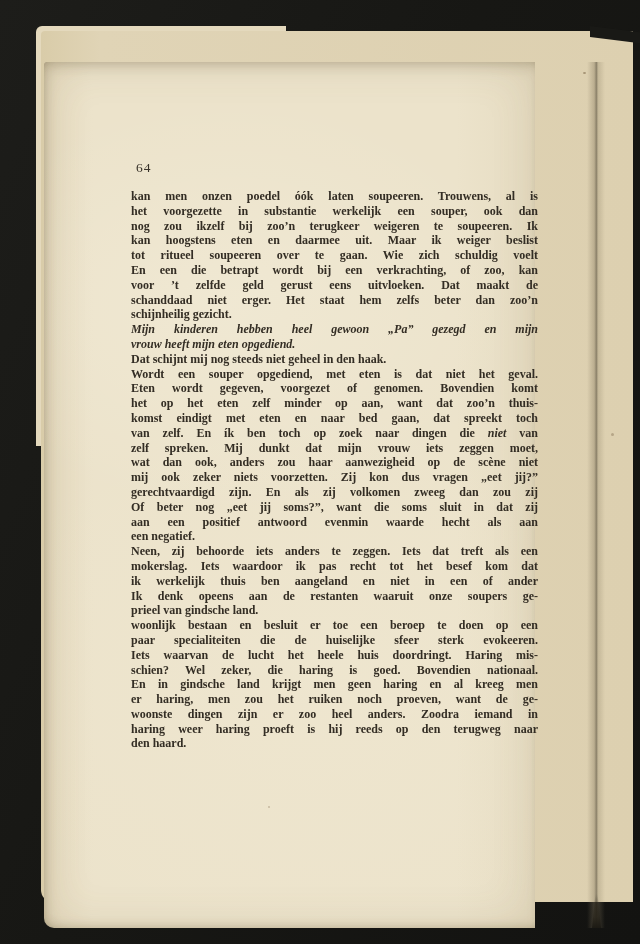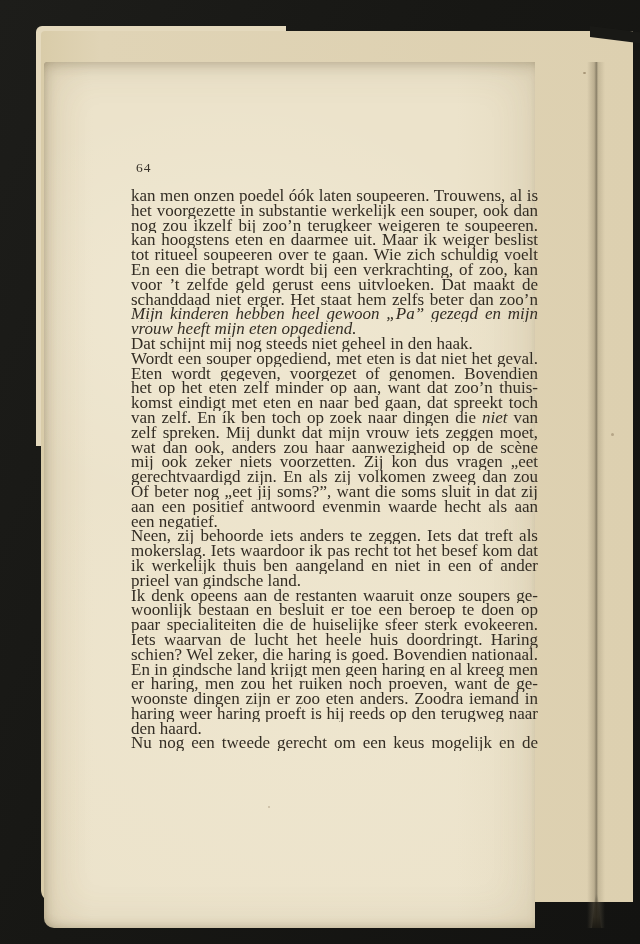--- a/index.html
+++ b/index.html
@@ -97,21 +97,22 @@
     font-size:13.5px;letter-spacing:1px;color:#39332a;
   }
   .running-title{
     position:absolute;right:0;top:0;
     font-style:italic;font-size:13.5px;
     letter-spacing:3.2px;word-spacing:8px;
     color:#39332a;white-space:nowrap;
   }
   .body-text{
     margin-top:10px;
-    font-size:17px;
+    font-size:12px;
+    font-weight:bold;
   }
   .line{
     height:14.8px;line-height:14.8px;
     text-align:justify;text-align-last:justify;
     overflow:hidden;white-space:normal;
   }
   .line.end{text-align-last:left;}
   .it{font-style:italic;}
 </style>
 </head>
@@ -134,50 +135,50 @@
     </div>
     <div class="body-text">
         <div class="line"><span>kan men onzen poedel óók laten soupeeren. Trouwens, al is</span></div>
         <div class="line"><span>het voorgezette in substantie werkelijk een souper, ook dan</span></div>
         <div class="line"><span>nog zou ikzelf bij zoo’n terugkeer weigeren te soupeeren. Ik</span></div>
         <div class="line"><span>kan hoogstens eten en daarmee uit. Maar ik weiger beslist</span></div>
         <div class="line"><span>tot ritueel soupeeren over te gaan. Wie zich schuldig voelt</span></div>
         <div class="line"><span>En een die betrapt wordt bij een verkrachting, of zoo, kan</span></div>
         <div class="line"><span>voor ’t zelfde geld gerust eens uitvloeken. Dat maakt de</span></div>
         <div class="line"><span>schanddaad niet erger. Het staat hem zelfs beter dan zoo’n</span></div>
+        <div class="line end"><span>schijnheilig gezicht.</span></div>
         <div class="line"><span class="it">Mijn kinderen hebben heel gewoon „Pa” gezegd en mijn</span></div>
         <div class="line end"><span class="it">vrouw heeft mijn eten opgediend.</span></div>
         <div class="line end"><span>Dat schijnt mij nog steeds niet geheel in den haak.</span></div>
         <div class="line"><span>Wordt een souper opgediend, met eten is dat niet het geval.</span></div>
         <div class="line"><span>Eten wordt gegeven, voorgezet of genomen. Bovendien komt</span></div>
         <div class="line"><span>het op het eten zelf minder op aan, want dat zoo’n thuis-</span></div>
         <div class="line"><span>komst eindigt met eten en naar bed gaan, dat spreekt toch</span></div>
         <div class="line"><span>van zelf. En ík ben toch op zoek naar dingen die </span><span class="it">niet</span><span> van</span></div>
         <div class="line"><span>zelf spreken. Mij dunkt dat mijn vrouw iets zeggen moet,</span></div>
         <div class="line"><span>wat dan ook, anders zou haar aanwezigheid op de scène niet</span></div>
         <div class="line"><span>mij ook zeker niets voorzetten. Zij kon dus vragen „eet jij?”</span></div>
         <div class="line"><span>gerechtvaardigd zijn. En als zij volkomen zweeg dan zou zij</span></div>
         <div class="line"><span>Of beter nog „eet jij soms?”, want die soms sluit in dat zij</span></div>
         <div class="line"><span>aan een positief antwoord evenmin waarde hecht als aan</span></div>
         <div class="line end"><span>een negatief.</span></div>
         <div class="line"><span>Neen, zij behoorde iets anders te zeggen. Iets dat treft als een</span></div>
         <div class="line"><span>mokerslag. Iets waardoor ik pas recht tot het besef kom dat</span></div>
         <div class="line"><span>ik werkelijk thuis ben aangeland en niet in een of ander</span></div>
+        <div class="line"><span>Ik denk opeens aan de restanten waaruit onze soupers ge-</span></div>
         <div class="line end"><span>prieel van gindsche land.</span></div>
-        <div class="line"><span>Ik denk opeens aan de restanten waaruit onze soupers ge-</span></div>
         <div class="line"><span>woonlijk bestaan en besluit er toe een beroep te doen op een</span></div>
         <div class="line"><span>paar specialiteiten die de huiselijke sfeer sterk evokeeren.</span></div>
         <div class="line"><span>Iets waarvan de lucht het heele huis doordringt. Haring mis-</span></div>
         <div class="line"><span>schien? Wel zeker, die haring is goed. Bovendien nationaal.</span></div>
         <div class="line"><span>En in gindsche land krijgt men geen haring en al kreeg men</span></div>
         <div class="line"><span>er haring, men zou het ruiken noch proeven, want de ge-</span></div>
-        <div class="line"><span>woonste dingen zijn er zoo eten anders. Zoodra iemand in</span></div>
+        <div class="line"><span>woonste dingen zijn er zoo heel anders. Zoodra iemand in</span></div>
         <div class="line"><span>haring weer haring proeft is hij reeds op den terugweg naar</span></div>
         <div class="line end"><span>den haard.</span></div>
-        <div class="line"><span>Nu nog een tweede gerecht om een keus mogelijk en de</span></div>
       </div>
   </div>
 </div>
 
 <div class="top-wedge"></div>
 <div class="speck s1"></div>
 <div class="speck s2"></div>
 <div class="speck s3"></div>
 
 </body></html>

